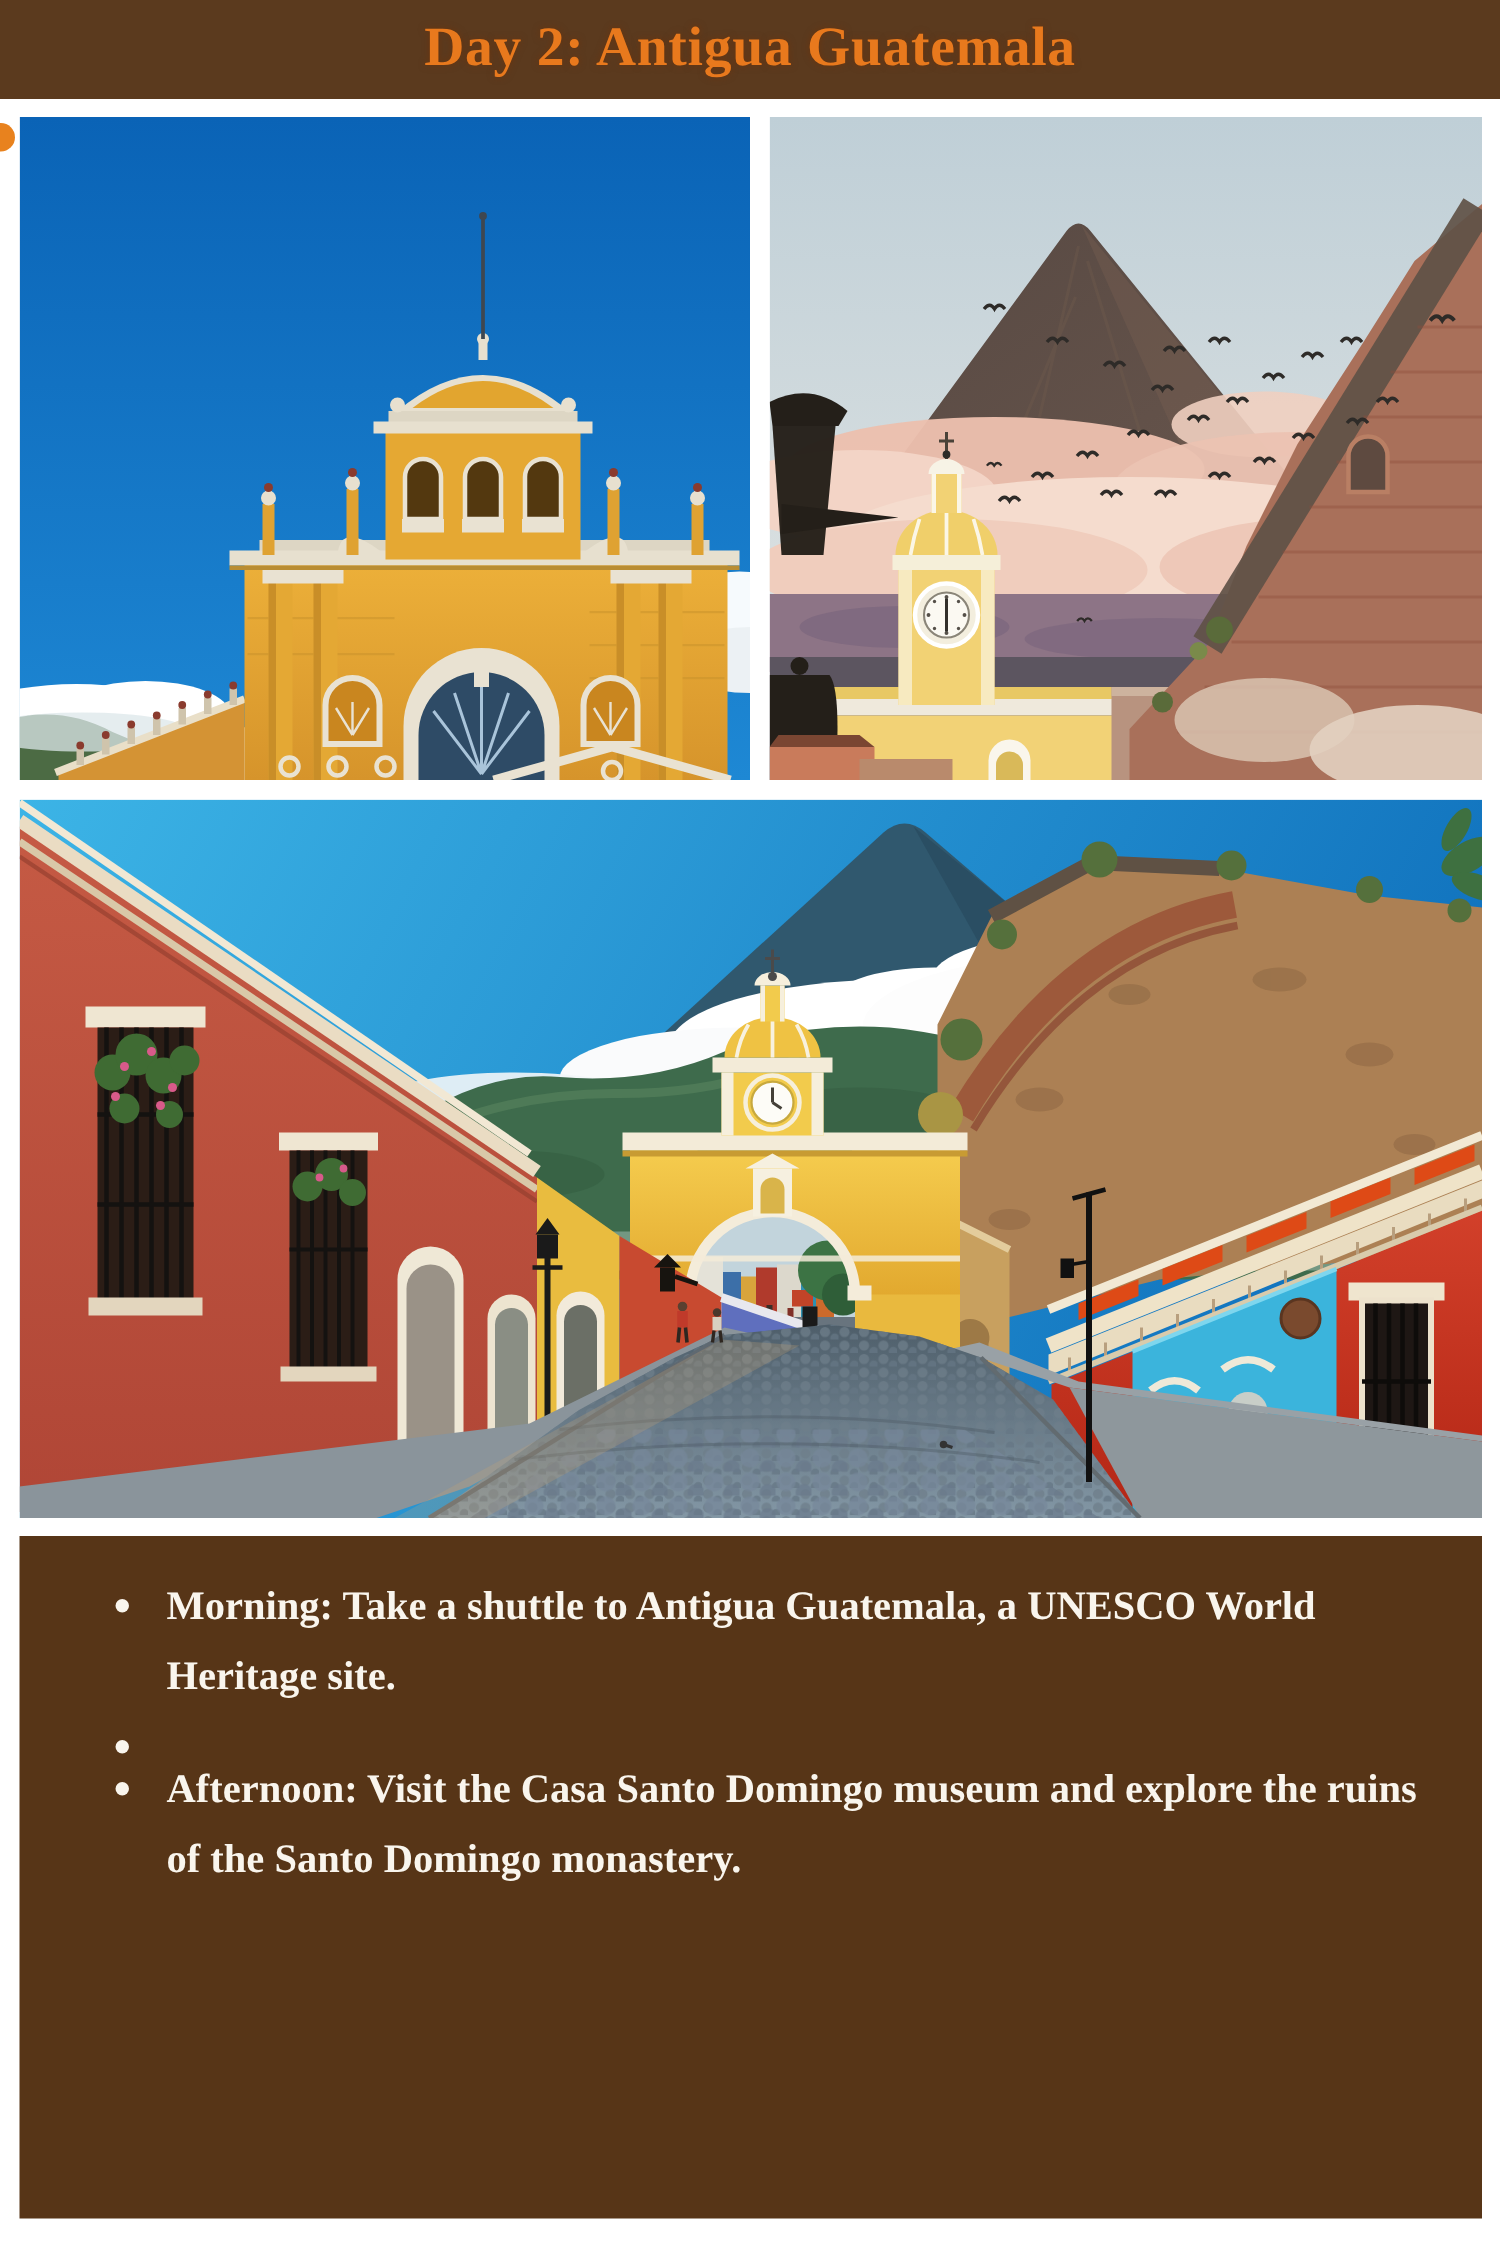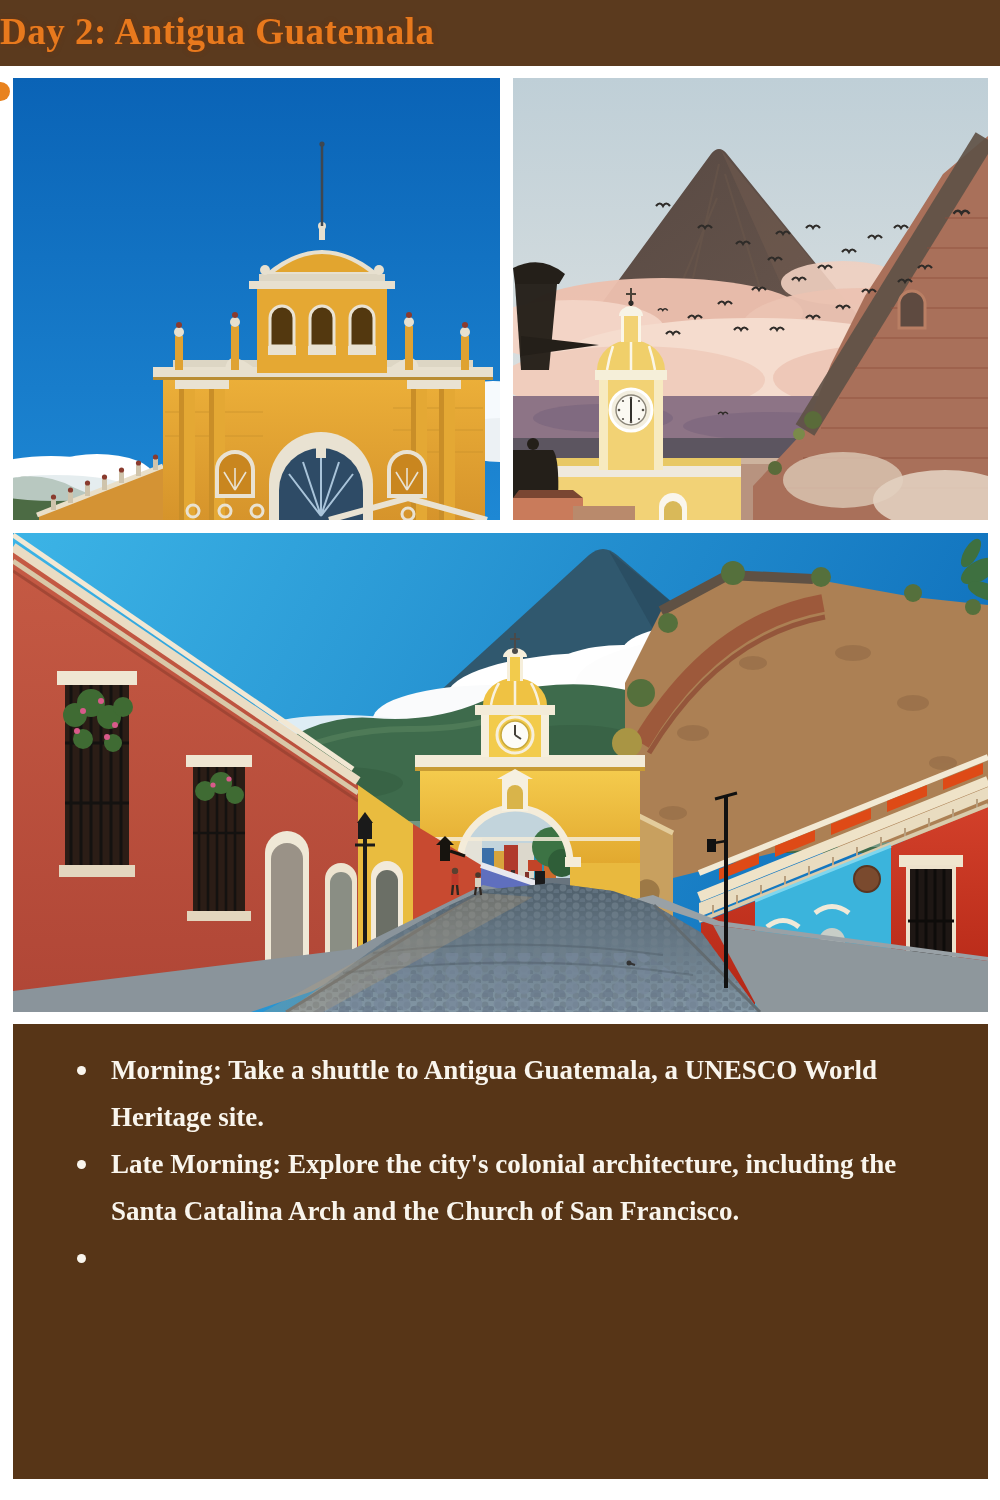--- a/index.html
+++ b/index.html
@@ -1,20 +1,20 @@
 <!DOCTYPE html>
 <html style="--page-bg: #FFFFFF; --header-bg: #5B3A1E; --title: #E8791D; --accent-dot: #E8821E; --panel-bg: #573517; --panel-text: #F9F5ED; --sky-blue: #0F6FC0; --church-yellow: #E8A833; --arch-yellow: #F2CB4C; --street-red: #C8331F; --street-cyan: #3BB4DC;"><head>
 <meta charset="utf-8">
 <style>
   html,body{margin:0;padding:0;}
   .page{position:relative;width:1000px;height:1500px;overflow:hidden;
         background:var(--page-bg,#fff);font-family:"Liberation Serif",serif;}
   .hdr{position:absolute;left:0;top:0;width:1000px;height:66px;
        background:var(--header-bg,#5B3A1E);}
-  .hdr h1{margin:0;line-height:64px;font-size:37px;font-weight:bold;
+  .hdr h1{margin:0;text-align:center;line-height:64px;font-size:37px;font-weight:bold;
        color:var(--title,#E8791D);letter-spacing:.5px;
        text-shadow:0 0 5px rgba(120,50,0,.55);}
   .accent-dot{position:absolute;left:-9px;top:82px;width:19px;height:19px;border-radius:50%;
        background:var(--accent-dot,#E8821E);}
   figure{margin:0;padding:0;position:absolute;overflow:hidden;}
   .photo1{left:13px;top:78px;width:487px;height:442px;}
   .photo2{left:513px;top:78px;width:475px;height:442px;}
   .photo3{left:13px;top:533px;width:975px;height:479px;}
   figure svg{display:block;width:100%;height:100%;}
   .itinerary{position:absolute;left:13px;top:1024px;width:975px;height:455px;
@@ -627,21 +627,21 @@
   </figure>
 
   <section class="itinerary">
     <ul>
       <li>
         <span class="dot"></span>
         <span>Morning: Take a shuttle to Antigua Guatemala, a UNESCO World Heritage site.</span>
       </li>
       <li>
         <span class="dot"></span>
-        <span>Late Morning: Explore the city's colonial architecture, including the Santa Catalina Arch and the Church of San Francisco.</span>
       </li>
       <li>
         <span class="dot"></span>
+        <span>Afternoon: Visit the Casa Santo Domingo museum and explore the ruins of the Santo Domingo monastery.</span>
       </li>
     </ul>
   </section>
 
 </div>
 
 </body></html>

